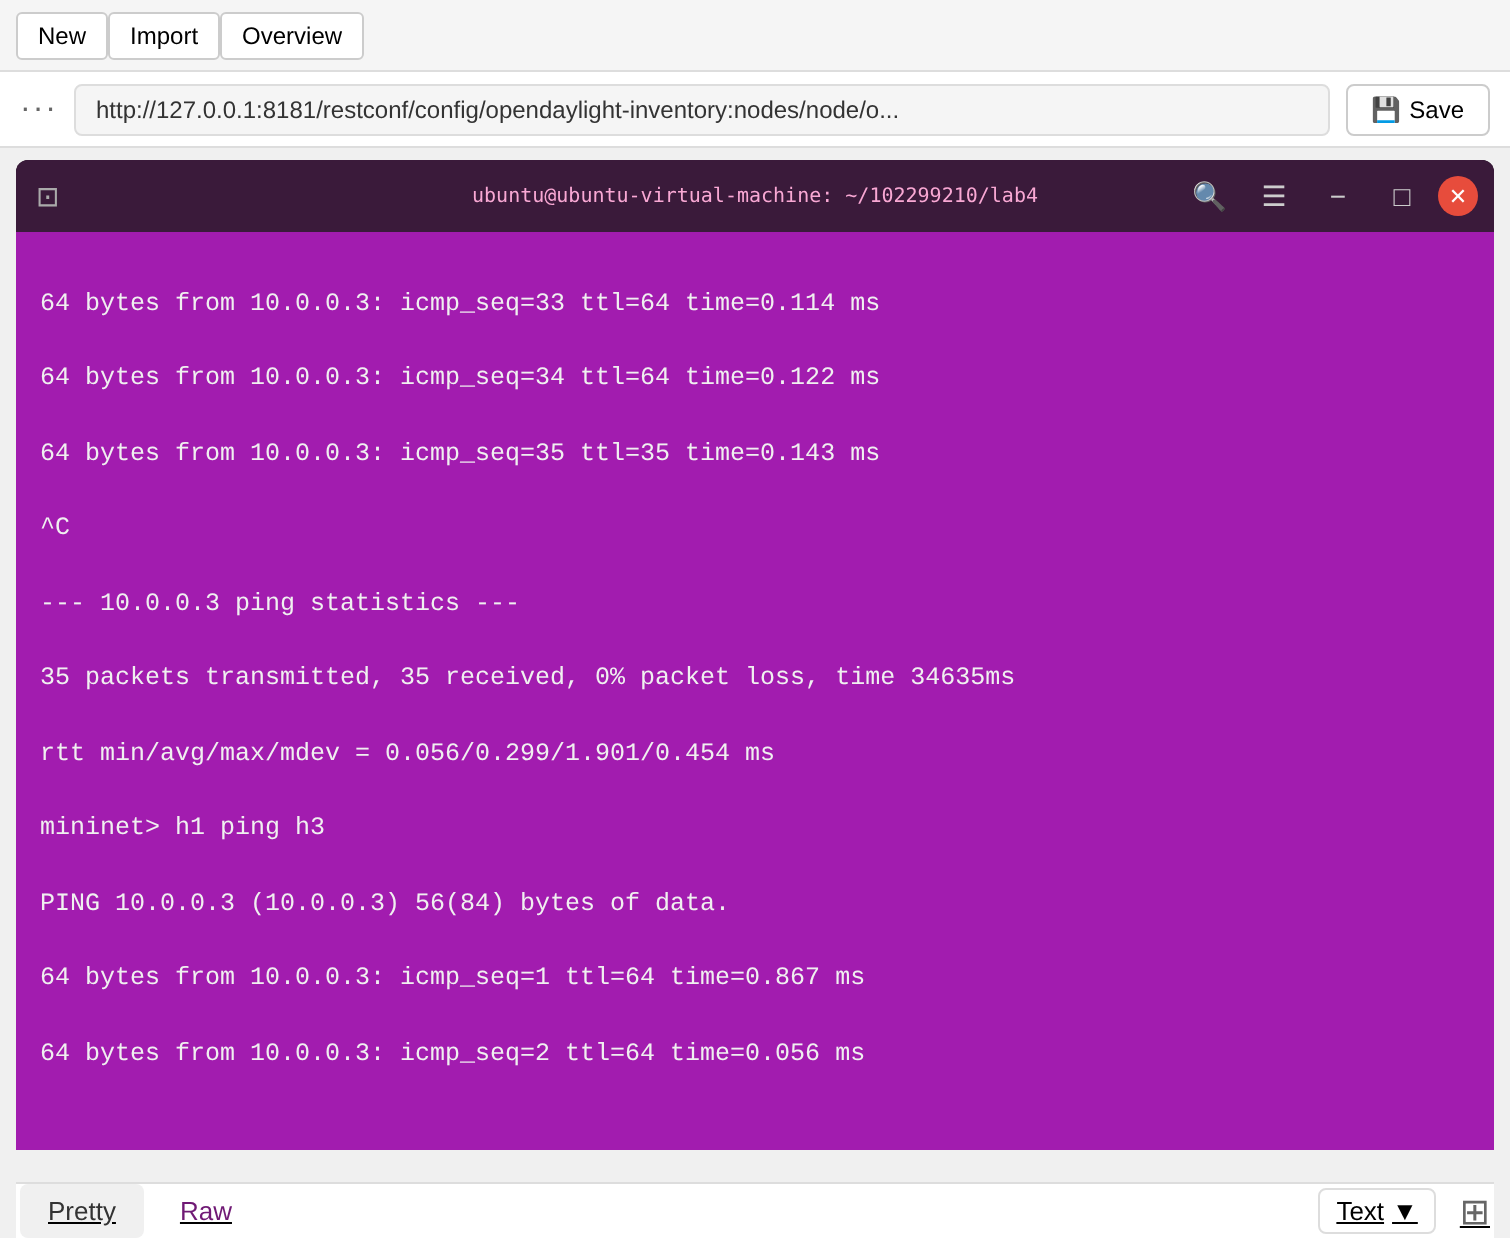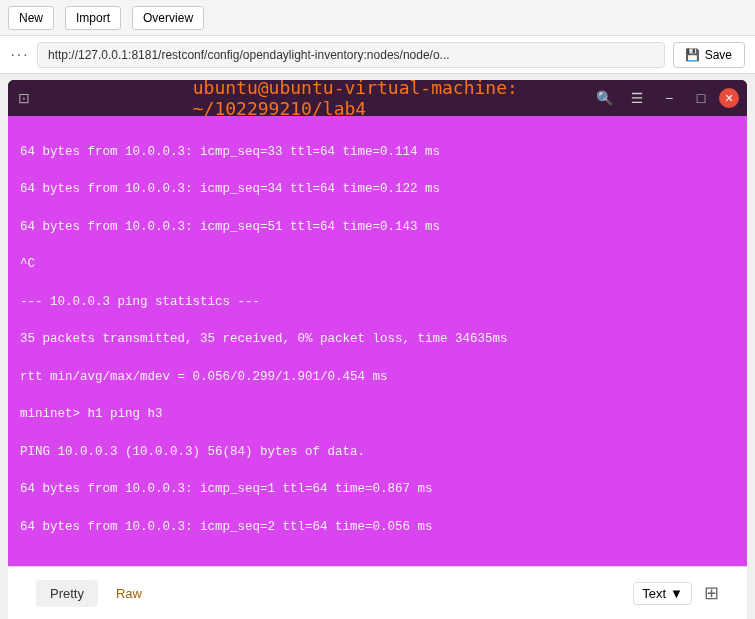--- a/index.html
+++ b/index.html
@@ -13,21 +13,21 @@
     }
 
     
     .browser-top {
       background: #f5f5f5;
       border-bottom: 1px solid #ddd;
       height: 36px;
       display: flex;
       align-items: center;
       padding: 0 8px;
-      gap: 11px;
+      gap: 0;
     }
     .browser-btn {
       padding: 4px 10px;
       border: 1px solid #ccc;
       border-radius: 3px;
       background: white;
       font-size: 12px;
       cursor: pointer;
     }
     .browser-dots {
@@ -93,22 +93,22 @@
       display: flex;
       align-items: center;
       padding: 0 10px;
       gap: 8px;
       position: relative;
     }
     .terminal-title {
       position: absolute;
       left: 50%;
       transform: translateX(-50%);
-      color: #f97316;
-      font-size: 18px;
+      color: #f9a8d4;
+      font-size: 10px;
       font-family: monospace;
     }
     .title-icon {
       color: #aaa;
       font-size: 14px;
     }
     .terminal-controls-right {
       position: absolute;
       right: 8px;
       display: flex;
@@ -137,21 +137,21 @@
       color: white;
       font-size: 11px;
       cursor: pointer;
       display: flex;
       align-items: center;
       justify-content: center;
     }
 
     
     .terminal-content {
-      background: #d946ef;
+      background: #a21caf;
       color: #f0f0f0;
       font-family: 'Courier New', monospace;
       font-size: 12.5px;
       line-height: 1.5;
       padding: 8px 12px;
       height: calc(100% - 36px);
       overflow-y: auto;
       white-space: pre;
       position: relative;
     }
@@ -169,37 +169,38 @@
     .line { display: block; }
     @keyframes blink {
       0%, 50% { opacity: 1; }
       51%, 100% { opacity: 0; }
     }
 
     
     .bottom-toolbar {
       background: white;
       border-top: 1px solid #ddd;
-      height: 53px;
-      display: flex;
-      align-items: center;
-      padding: 0 28px;
+      height: 28px;
+      display: flex;
+      align-items: center;
+      padding: 0 2px;
       gap: 4px;
       position: absolute;
       bottom: 0;
       left: 8px;
       right: 8px;
+      text-decoration: underline;
     }
     .tab-btn {
       padding: 6px 14px;
       border: none;
       background: transparent;
       font-size: 13px;
       cursor: pointer;
-      color: #a16207;
+      color: #701a75;
       border-radius: 4px;
     }
     .tab-btn.active {
       background: #f0f0f0;
       color: #333;
       font-weight: 500;
     }
     .format-select {
       margin-left: auto;
       display: flex;
@@ -248,21 +249,21 @@
       <button class="ctrl-btn">☰</button>
       <button class="ctrl-btn">−</button>
       <button class="ctrl-btn">□</button>
       <button class="ctrl-close">✕</button>
     </div>
   </div>
 
   <div class="terminal-content">
 <span class="line">64 bytes from 10.0.0.3: icmp_seq=33 ttl=64 time=0.114 ms</span>
 <span class="line">64 bytes from 10.0.0.3: icmp_seq=34 ttl=64 time=0.122 ms</span>
-<span class="line">64 bytes from 10.0.0.3: icmp_seq=51 ttl=64 time=0.143 ms</span>
+<span class="line">64 bytes from 10.0.0.3: icmp_seq=35 ttl=35 time=0.143 ms</span>
 <span class="line">^C</span>
 <span class="line">--- 10.0.0.3 ping statistics ---</span>
 <span class="line">35 packets transmitted, 35 received, 0% packet loss, time 34635ms</span>
 <span class="line">rtt min/avg/max/mdev = 0.056/0.299/1.901/0.454 ms</span>
 <span class="line">mininet&gt; h1 ping h3</span>
 <span class="line">PING 10.0.0.3 (10.0.0.3) 56(84) bytes of data.</span>
 <span class="line">64 bytes from 10.0.0.3: icmp_seq=1 ttl=64 time=0.867 ms</span>
 <span class="line">64 bytes from 10.0.0.3: icmp_seq=2 ttl=64 time=0.056 ms</span>
 
 

